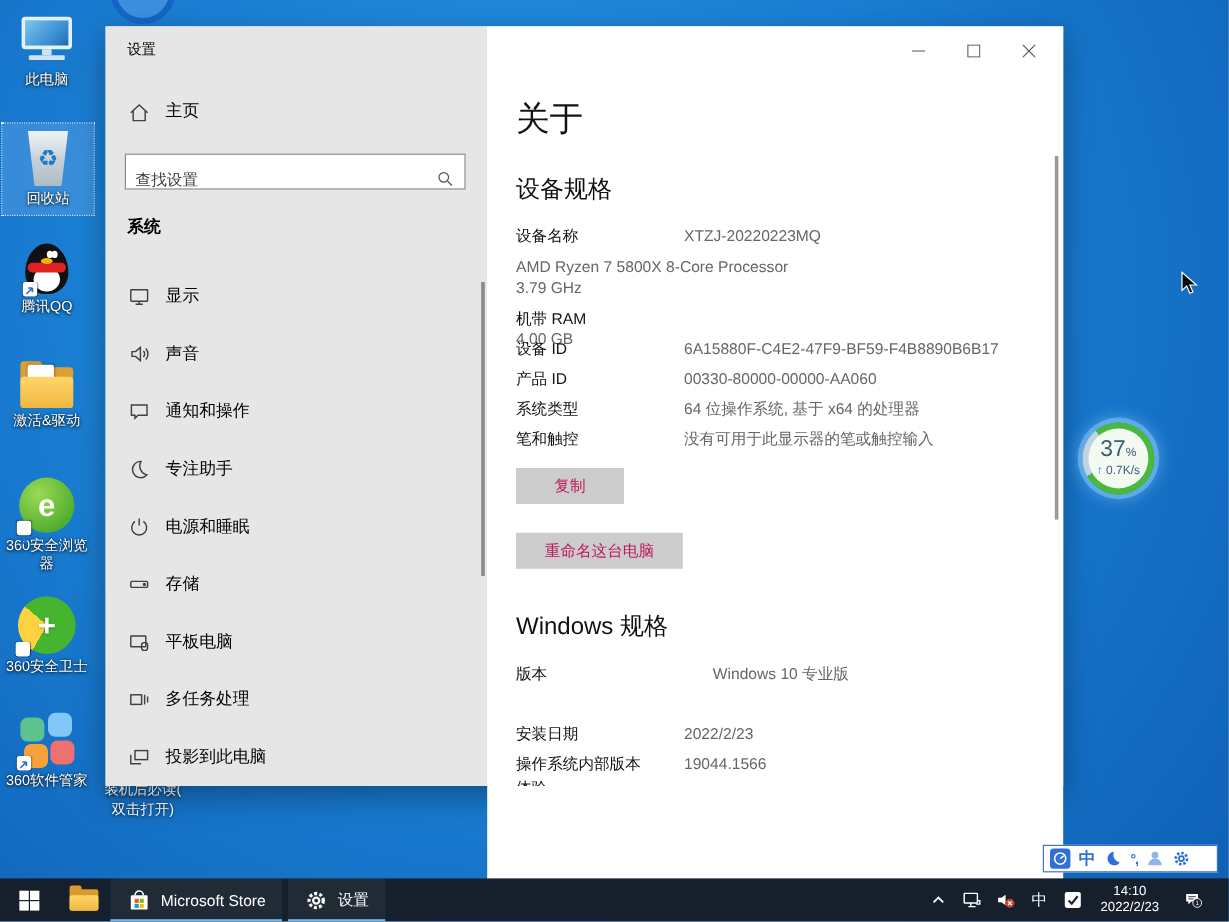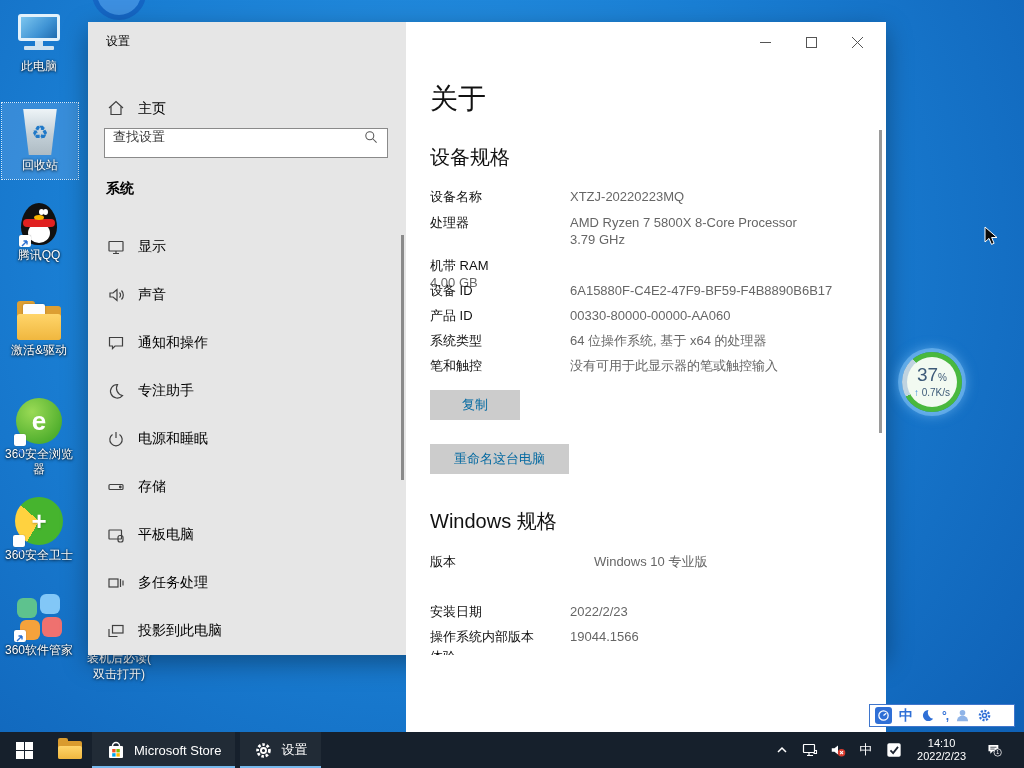--- a/index.html
+++ b/index.html
@@ -72,46 +72,46 @@
   .partial-label { position:absolute; left:86px; top:650px; width:66px; text-align:center;
     font-size:12px; line-height:16px; color:#fff;
     text-shadow:0 1px 3px rgba(0,0,0,.85); }
 
   
   #win { position:absolute; left:88px; top:22px; width:798px; height:633px;
     background:#fff; box-shadow:0 8px 24px rgba(0,0,0,.35); }
   #sidebar { position:absolute; left:0; top:0; width:318px; height:633px; background:#e6e6e6; }
   .app-title { position:absolute; left:18px; top:11px; font-size:12px; color:#000; }
   .nav-home { position:absolute; left:0; top:62px; width:374px; height:34px;
-    display:flex; align-items:flex-end; cursor:pointer; }
+    display:flex; align-items:flex-start; cursor:pointer; }
   .nav-ico { width:20px; height:20px; margin-left:18px; flex:none; color:#404040; }
   .nav-txt { margin-left:12px; font-size:14px; color:#000; }
   .searchbox { position:absolute; left:16px; top:106px; width:284px; height:30px;
-    background:#fff; border:1px solid #8a8a8a; display:flex; align-items:flex-start; }
+    background:#fff; border:1px solid #8a8a8a; display:flex; align-items:flex-end; }
   .searchbox input { flex:1; border:0; outline:0; background:transparent;
     font-size:13px; color:#333; padding:0 8px;
     font-family:"Liberation Sans","DejaVu Sans",sans-serif; }
   .searchbox input::placeholder { color:#3b3b3b; opacity:1; }
   .searchbox svg { width:16px; height:16px; margin-right:8px; color:#555; flex:none; }
   .section-h { position:absolute; left:18px; top:158px; font-size:14px; font-weight:bold; color:#000; }
   .nav-list { position:absolute; left:0; top:201px; width:318px; }
   .nav-item { height:48px; display:flex; align-items:center; cursor:pointer; }
   .sb-scroll { position:absolute; left:313px; top:213px; width:3px; height:245px; background:#8a8a8a; }
 
   #main { position:absolute; left:318px; top:0; width:480px; height:719px; background:#fff; }
   .win-controls { position:absolute; right:6px; top:0; display:flex; }
   .wc { width:46px; height:40px; display:flex; align-items:center; justify-content:center;
     color:#555; cursor:pointer; }
   .wc svg { width:11px; height:11px; }
   .page-title { position:absolute; left:24px; top:58px; font-size:28px; font-weight:300; color:#111; }
   .sec-title { position:absolute; left:24px; font-size:20px; font-weight:400; color:#111; }
   .spec-row { position:absolute; left:24px; width:440px; display:flex; font-size:13px; line-height:17px; }
   .spec-row .k { width:140px; flex:none; color:#111; }
   .spec-row .v { color:#666; }
-  .btn { position:absolute; left:24px; background:#cccccc; border:0; font-size:13px; color:#0369a1;
+  .btn { position:absolute; left:24px; background:#cccccc; border:0; font-size:13px; color:#be185d;
     height:30px; padding:0 24px; cursor:pointer;
     font-family:"Liberation Sans","DejaVu Sans",sans-serif; }
   .clip-row { position:absolute; left:24px; top:626px; height:7px; overflow:hidden;
     font-size:13px; color:#111; }
   .main-scroll { position:absolute; left:473px; top:108px; width:3px; height:303px; background:#9a9a9a; }
 
   
   #ball { position:absolute; left:902px; top:352px; width:60px; height:60px; border-radius:50%;
     background:conic-gradient(from -40deg,#49b83e 0 78%,#bfd3e0 78% 100%);
     box-shadow:0 0 0 4px rgba(130,195,245,.55),0 0 12px 4px rgba(120,190,245,.6); cursor:pointer; }
@@ -350,21 +350,20 @@
       </div>
 
       <div class="page-title">关于</div>
       <div class="sec-title" style="top:122px;">设备规格</div>
 
       <div class="spec-row" style="top:166px;">
         <span class="k">设备名称</span>
         <span class="v">XTZJ-20220223MQ</span>
       </div>
       <div class="spec-row" style="top:192px;">
-        <span class="k">处理器</span>
         <span class="v"><span>AMD Ryzen 7 5800X 8-Core Processor</span><br>
           <span>3.79 GHz</span></span>
       </div>
       <div class="spec-row" style="top:235px;flex-direction:column;">
         <span class="k">机带 RAM</span>
         <span class="v">4.00 GB</span>
       </div>
       <div class="spec-row" style="top:260px;">
         <span class="k">设备 ID</span>
         <span class="v">6A15880F-C4E2-47F9-BF59-F4B8890B6B17</span>

